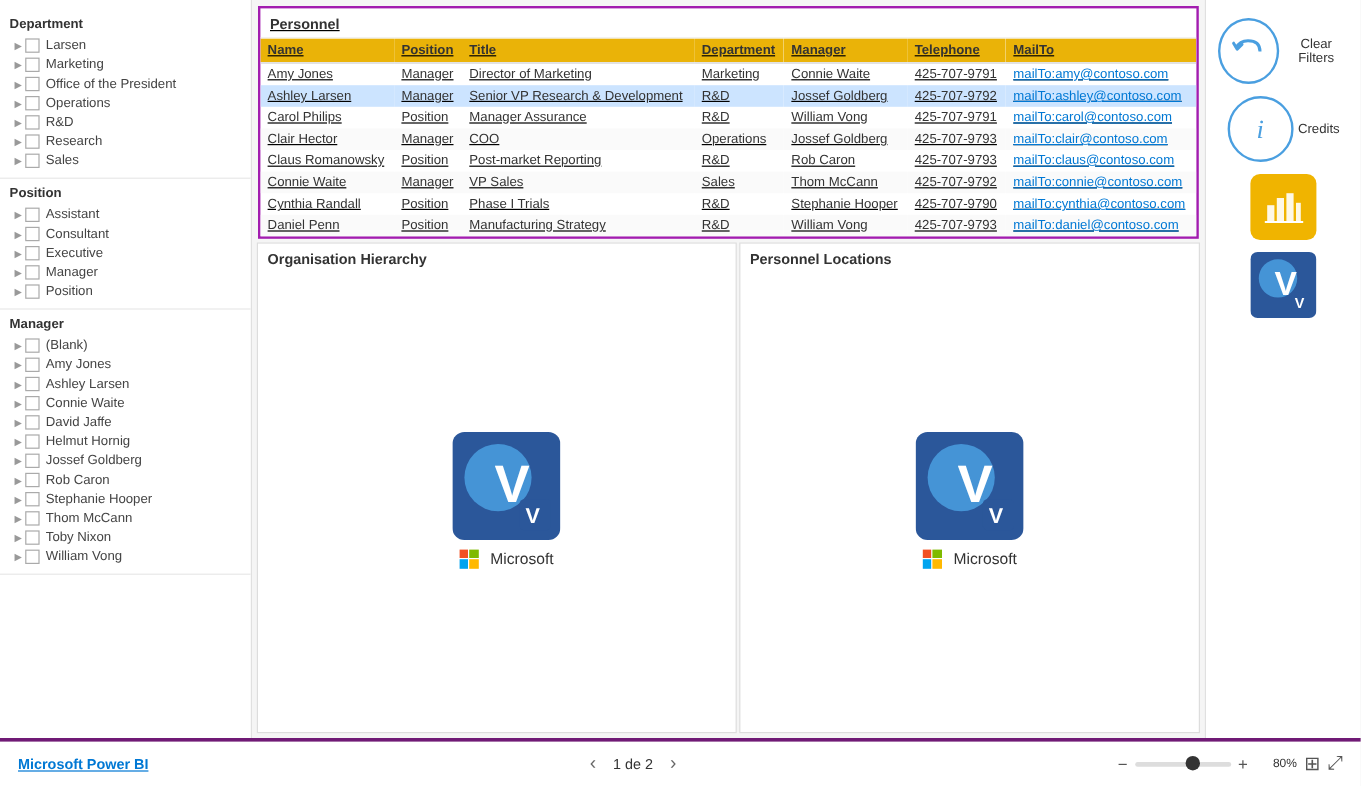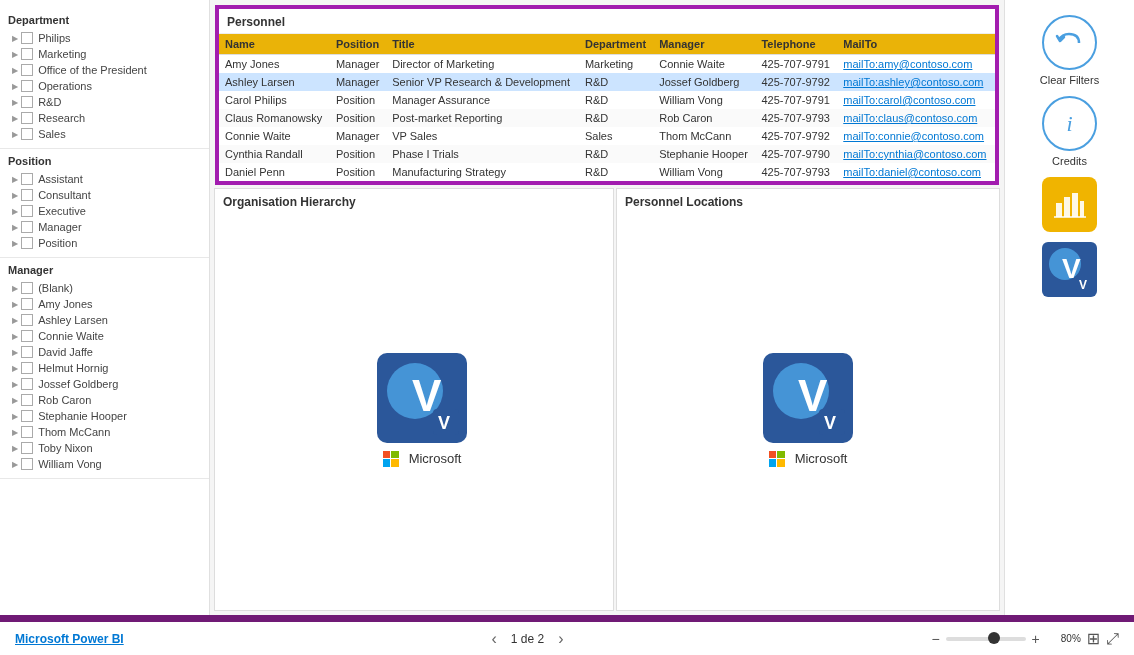--- a/index.html
+++ b/index.html
@@ -14,21 +14,21 @@
     .filter-section-title { font-weight: 600; font-size: 11px; color: #333; margin-bottom: 4px; }
     .filter-item { display: flex; align-items: center; padding: 2px 4px; font-size: 11px; color: #444; cursor: pointer; }
     .filter-item .arrow { color: #999; font-size: 8px; margin-right: 3px; }
     .filter-item input[type="checkbox"] { width: 12px; height: 12px; margin-right: 5px; border: 1px solid #aaa; appearance: none; background: white; cursor: pointer; display: inline-block; }
     .filter-item input[type="checkbox"]:checked { background: #0078d4; }
 
     
     .center { flex: 1; display: flex; flex-direction: column; overflow: hidden; }
 
     
-    .personnel-panel { background: white; border: 4px solid #a21caf; margin: 4px; overflow: hidden; }
+    .personnel-panel { background: white; border: 2px solid #a21caf; margin: 4px; overflow: hidden; text-decoration: underline; }
     .panel-title { font-size: 12px; font-weight: 600; color: #333; padding: 6px 8px 4px; border-bottom: 1px solid #eee; }
     .table-container { overflow-y: auto; max-height: 175px; }
     table { width: 100%; border-collapse: collapse; font-size: 11px; }
     thead th { background: #eab308; font-weight: 600; color: #333; padding: 4px 6px; border-bottom: 1px solid #ddd; text-align: left; white-space: nowrap; position: sticky; top: 0; margin-left: 20px; }
     tbody tr { cursor: pointer; }
     tbody tr:nth-child(even) { background: #fafafa; }
     .highlighted-row { background: #cce4ff !important; }
     td { padding: 3px 6px; color: #333; white-space: nowrap; }
     td a { color: #0078d4; text-decoration: underline; }
 
@@ -42,27 +42,27 @@
     .microsoft-badge { display: flex; align-items: center; gap: 10px; margin-top: 8px; }
     .ms-logo { display: grid; grid-template-columns: 1fr 1fr; grid-template-rows: 1fr 1fr; width: 16px; height: 16px; gap: 1px; }
     .ms-logo-r { background: #f25022; }
     .ms-logo-g { background: #7fba00; }
     .ms-logo-b { background: #00a4ef; }
     .ms-logo-y { background: #ffb900; }
     .microsoft-text { font-size: 13px; color: #333; font-weight: 300; }
 
     
     .right-panel { width: 130px; background: white; border-left: 1px solid #e0e0e0; display: flex; flex-direction: column; align-items: center; gap: 10px; padding: 15px 10px; }
-    .action-btn { display: flex; flex-direction: column; align-items: center; cursor: pointer; gap: 4px; }
+    .action-btn { display: flex; flex-direction: row; align-items: center; cursor: pointer; gap: 4px; }
     .btn-circle { width: 55px; height: 55px; border-radius: 50%; border: 2px solid #4a9fe0; display: flex; align-items: center; justify-content: center; color: #4a9fe0; font-size: 24px; }
     .btn-label { font-size: 11px; color: #333; text-align: center; }
     .btn-icon-yellow { width: 55px; height: 55px; background: #f0b400; border-radius: 8px; display: flex; align-items: center; justify-content: center; }
 
     
-    .bottom-bar { background: white; border-top: 7px solid #701a75; height: 40px; display: flex; align-items: center; justify-content: space-between; padding: 0 15px; }
+    .bottom-bar { background: white; border-top: 3px solid #701a75; height: 40px; display: flex; align-items: center; justify-content: space-between; padding: 0 15px; }
     .pagination { display: flex; align-items: center; gap: 8px; font-size: 12px; color: #333; }
     .page-btn { background: none; border: none; cursor: pointer; color: #666; font-size: 16px; padding: 2px 6px; }
     .zoom-control { display: flex; align-items: center; gap: 6px; font-size: 12px; color: #333; }
     .zoom-slider { width: 80px; height: 4px; background: #ddd; border-radius: 2px; position: relative; cursor: pointer; }
     .zoom-thumb { position: absolute; top: -5px; left: 60%; width: 12px; height: 12px; background: #333; border-radius: 50%; transform: translateX(-50%); }
     .zoom-text { font-size: 10px; color: #333; min-width: 35px; text-align: right; }
     .fit-btn { background: none; border: none; cursor: pointer; color: #555; font-size: 16px; }
     .expand-btn { background: none; border: none; cursor: pointer; color: #555; font-size: 16px; }
     .bottom-left { display: flex; align-items: center; }
   </style>
@@ -71,21 +71,21 @@
 
 <div class="main-content">
 
   <div class="sidebar">
 
     <div class="filter-section">
       <div class="filter-section-title">Department</div>
       <div class="filter-item">
         <span class="arrow">▶</span>
         <input type="checkbox" style="">
-        <span>Philips</span>
+        <span>Larsen</span>
       </div>
       <div class="filter-item">
         <span class="arrow">▶</span>
         <input type="checkbox" style="">
         <span>Marketing</span>
       </div>
       <div class="filter-item">
         <span class="arrow">▶</span>
         <input type="checkbox" style="">
         <span>Office of the President</span>
@@ -245,20 +245,29 @@
               <tr>
       <td>Carol Philips</td>
       <td>Position</td>
       <td>Manager Assurance</td>
       <td>R&amp;D</td>
       <td>William Vong</td>
       <td>425-707-9791</td>
       <td><a href="mailTo:carol@contoso.com">mailTo:carol@contoso.com</a></td>
     </tr>
               <tr>
+      <td>Clair Hector</td>
+      <td>Manager</td>
+      <td>COO</td>
+      <td>Operations</td>
+      <td>Jossef Goldberg</td>
+      <td>425-707-9793</td>
+      <td><a href="mailTo:clair@contoso.com">mailTo:clair@contoso.com</a></td>
+    </tr>
+              <tr>
       <td>Claus Romanowsky</td>
       <td>Position</td>
       <td>Post-market Reporting</td>
       <td>R&amp;D</td>
       <td>Rob Caron</td>
       <td>425-707-9793</td>
       <td><a href="mailTo:claus@contoso.com">mailTo:claus@contoso.com</a></td>
     </tr>
               <tr>
       <td>Connie Waite</td>

